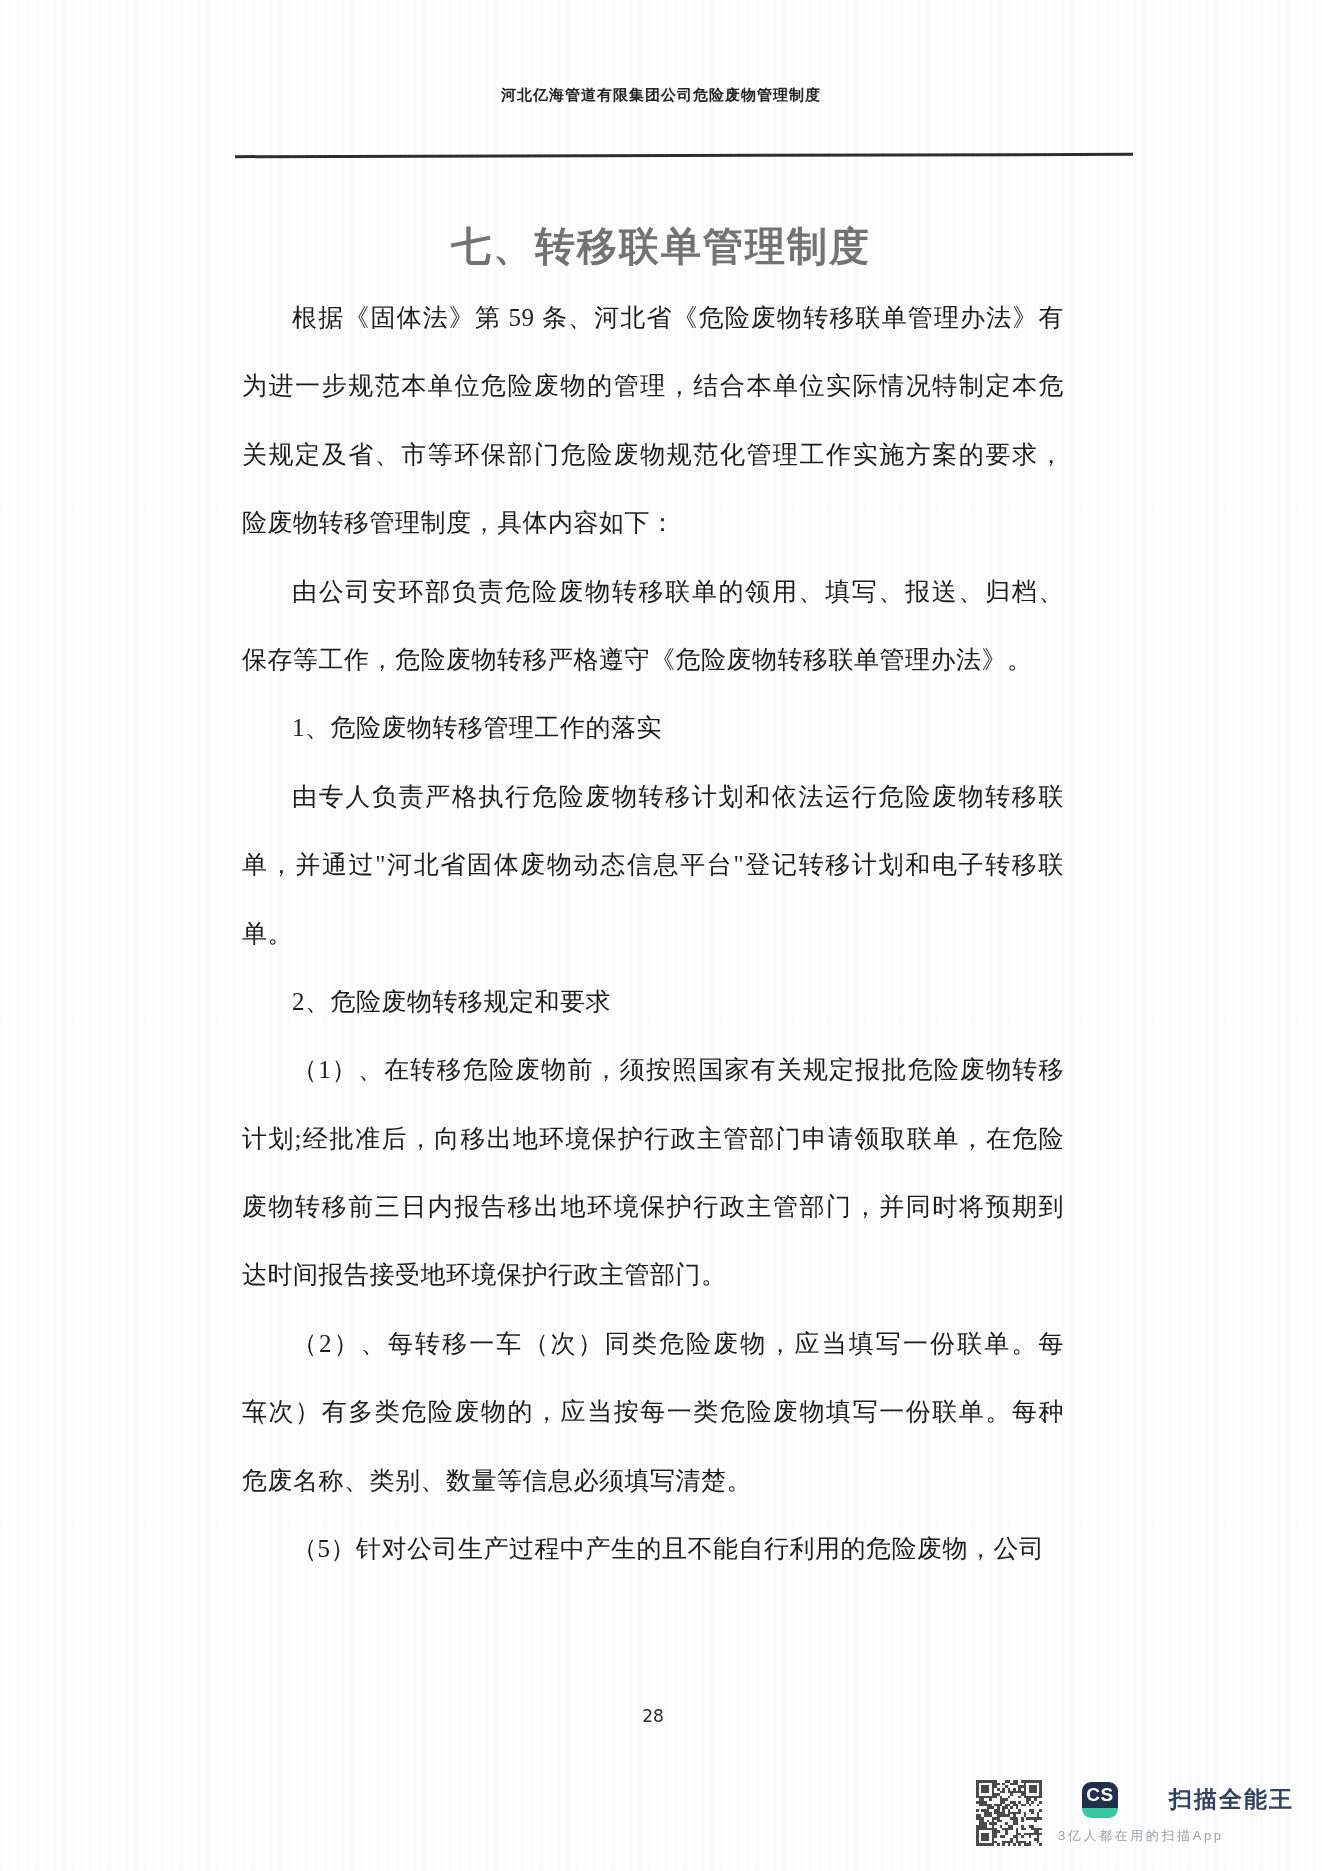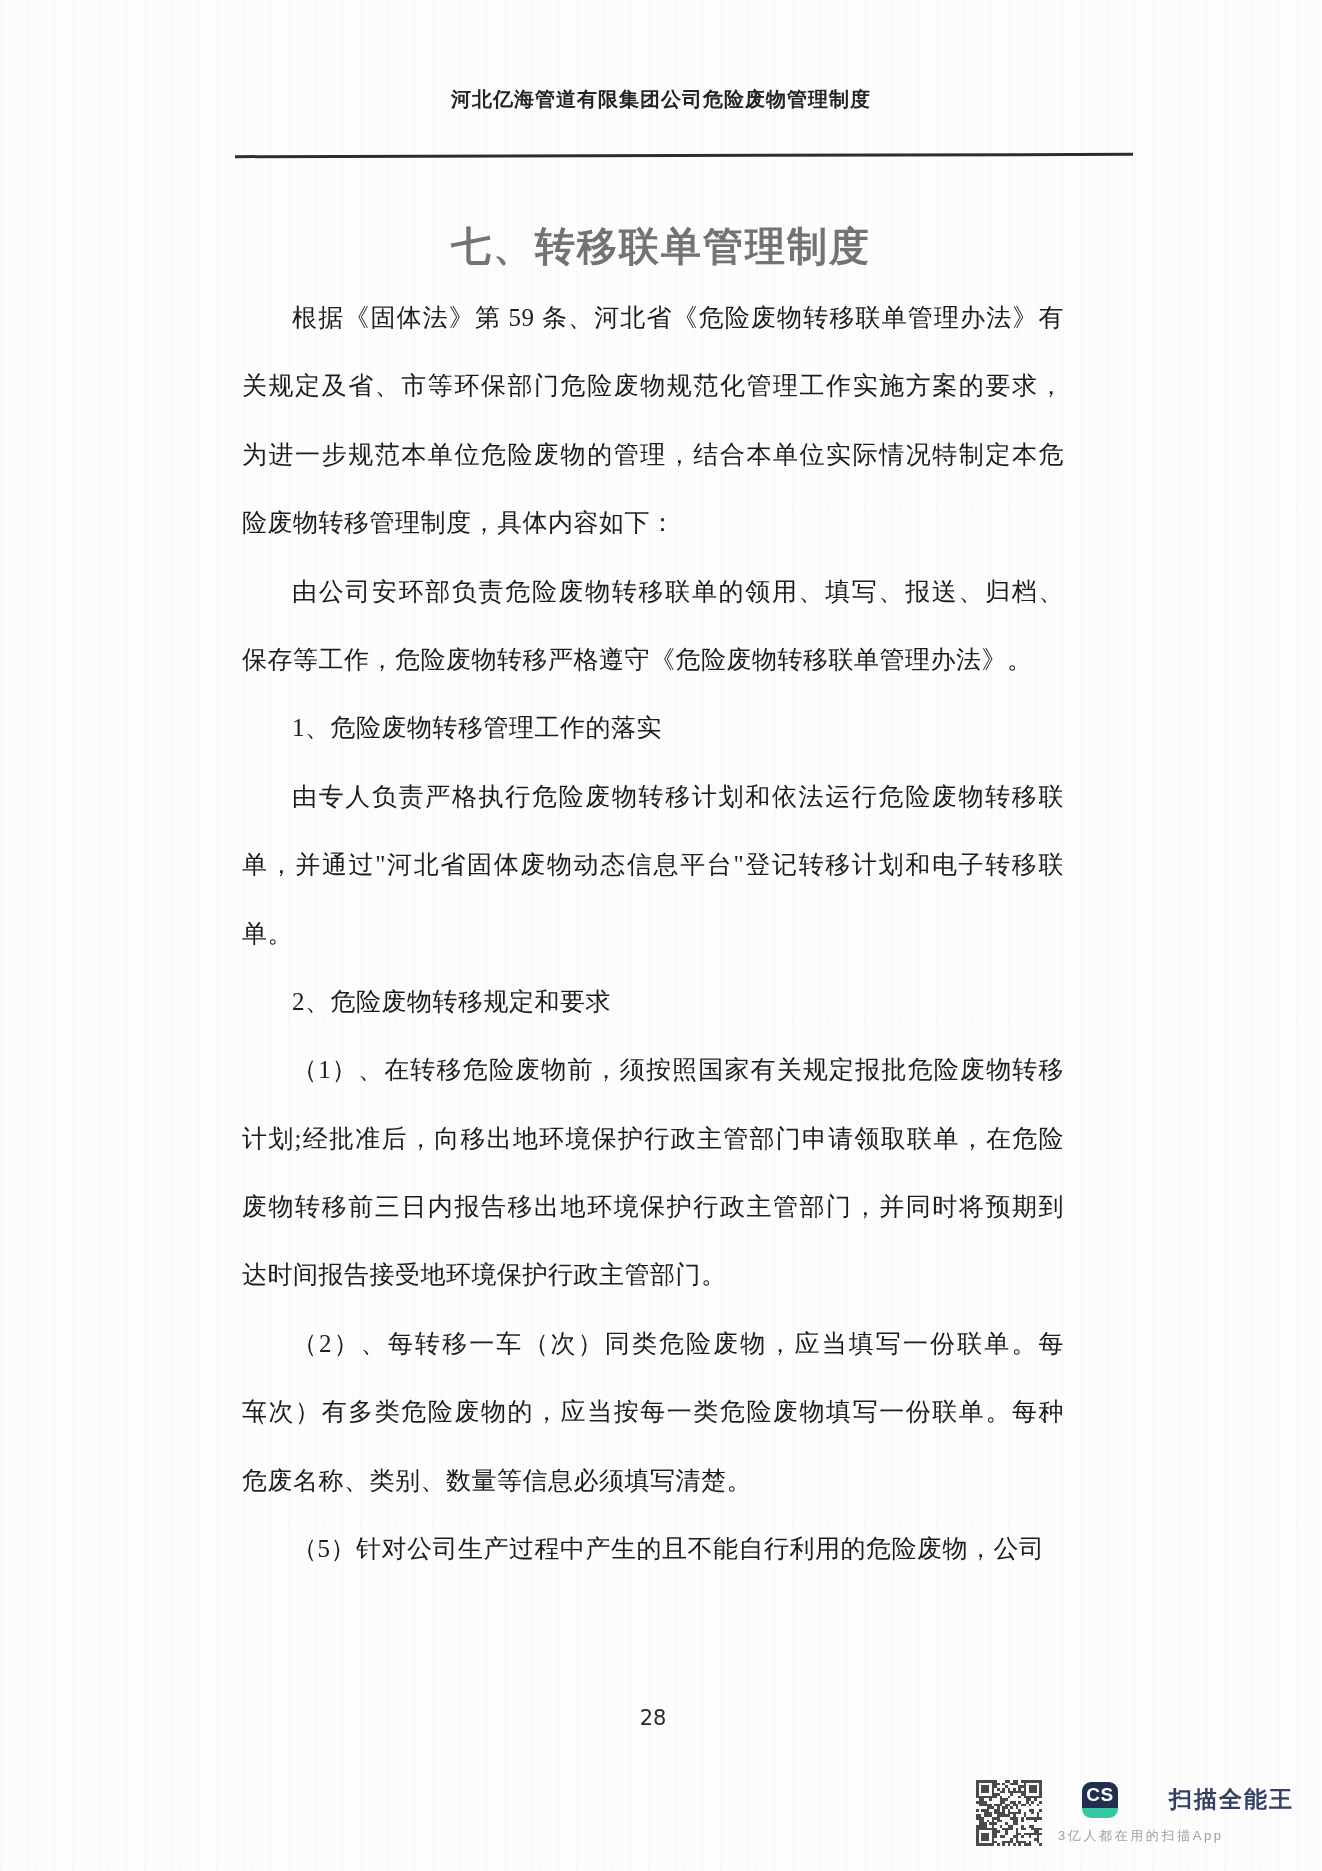--- a/index.html
+++ b/index.html
@@ -18,21 +18,21 @@
     position: absolute; inset: 0;
     background-image: repeating-linear-gradient(90deg,
       rgba(120,120,130,0.025) 0px, rgba(120,120,130,0.025) 2px,
       transparent 2px, transparent 9px);
     pointer-events: none;
   }
   .header-text {
     position: absolute;
     top: 86px; left: 0; width: 100%;
     text-align: center;
-    font-size: 20px;
+    font-size: 15px;
     font-weight: 700;
     letter-spacing: 1px;
     color: #242424;
   }
   .header-rule {
     position: absolute;
     top: 154px; left: 235px;
     width: 898px; height: 3px;
     background: #2d2d2d;
     transform: rotate(-0.15deg);
@@ -63,21 +63,21 @@
     white-space: normal;
     text-align: justify;
     text-align-last: justify;
   }
   .line.first { text-indent: 2em; }
   .page-number {
     position: absolute;
     top: 1706px; left: 242px; width: 822px;
     text-align: center;
     font-family: "DejaVu Sans", "Liberation Sans", sans-serif;
-    font-size: 21px;
+    font-size: 17px;
     color: #2a2a2a;
   }
   .watermark {
     position: absolute;
     top: 1780px; right: 28px;
     display: flex;
     align-items: center;
     gap: 16px;
   }
   .qr { width: 66px; height: 66px; display: block; }
@@ -121,22 +121,22 @@
   <div class="scan-texture"></div>
 
   <div class="header-text">河北亿海管道有限集团公司危险废物管理制度</div>
   <div class="header-rule"></div>
 
   <h1 class="doc-title">七、转移联单管理制度</h1>
 
   <div class="body-text" id="body-text">
       <div class="para">
         <div class="line first fill">根据《固体法》第 59 条、河北省《危险废物转移联单管理办法》有</div>
+        <div class="line fill">为进一步规范本单位危险废物的管理，结合本单位实际情况特制定本危</div>
         <div class="line fill">关规定及省、市等环保部门危险废物规范化管理工作实施方案的要求，</div>
-        <div class="line fill">为进一步规范本单位危险废物的管理，结合本单位实际情况特制定本危</div>
         <div class="line">险废物转移管理制度，具体内容如下：</div>
       </div>
       <div class="para">
         <div class="line first fill">由公司安环部负责危险废物转移联单的领用、填写、报送、归档、</div>
         <div class="line">保存等工作，危险废物转移严格遵守《危险废物转移联单管理办法》。</div>
       </div>
       <div class="para">
         <div class="line first">1、危险废物转移管理工作的落实</div>
       </div>
       <div class="para">

